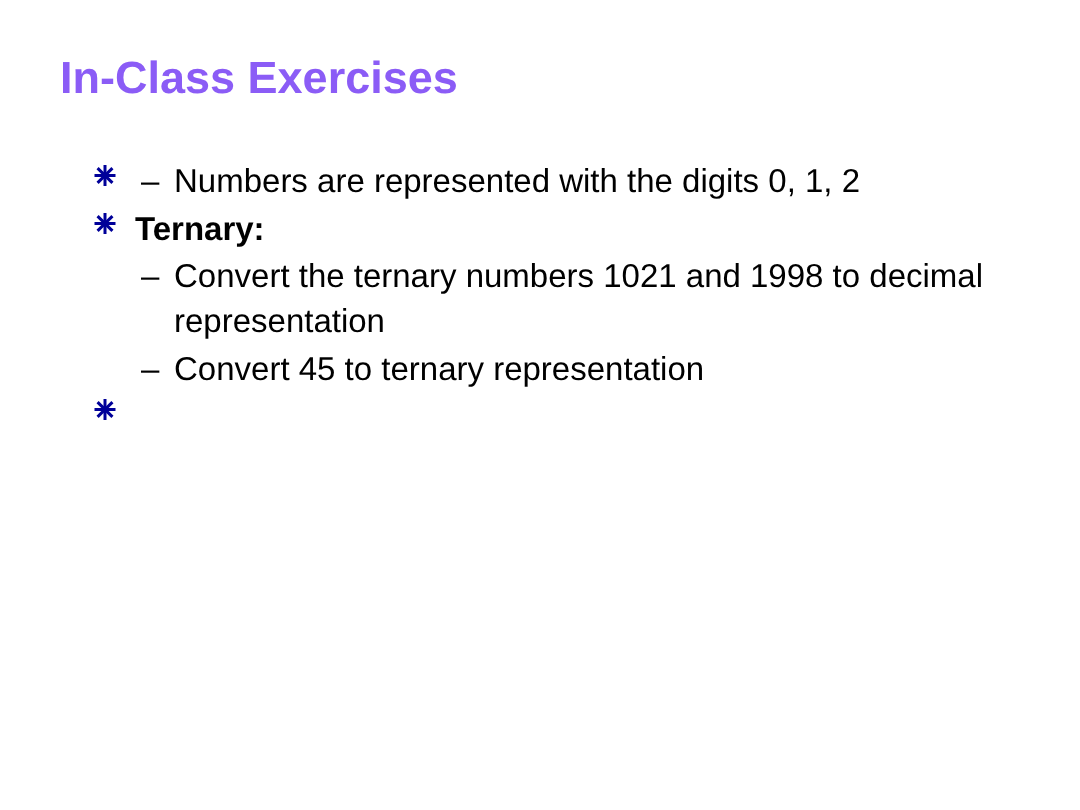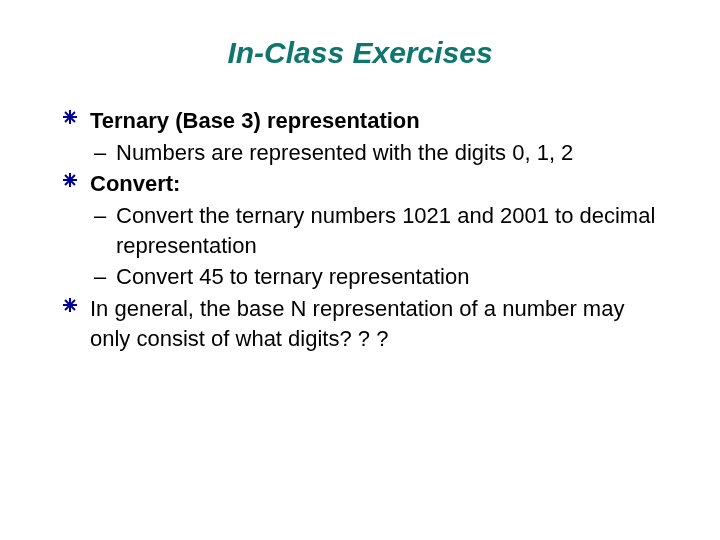--- a/index.html
+++ b/index.html
@@ -12,27 +12,26 @@
     color: #000000;
   }
   .slide {
     width: 720px;
     height: 540px;
     box-sizing: border-box;
     padding: 30px 40px 40px 40px;
     position: relative;
   }
   .title {
-    text-align: center;
+    text-align: left;
     font-weight: bold;
     font-size: 30px;
-    color: #0f766e;
+    color: #8b5cf6;
     margin-top: 6px;
     margin-bottom: 36px;
-    font-style: italic;
   }
   .content {
     margin-left: 20px;
     margin-right: 20px;
   }
   .l1 {
     position: relative;
     padding-left: 30px;
     font-size: 22px;
     line-height: 1.35;
@@ -72,48 +71,46 @@
       <span class="bullet-icon">
         <svg class="ast" viewBox="0 0 16 16">
             <g transform="translate(8,8)">
               <line x1="0" y1="-7" x2="0" y2="7" stroke="#000099" stroke-width="2"></line>
               <line x1="0" y1="-7" x2="0" y2="7" stroke="#000099" stroke-width="2" transform="rotate(45)"></line>
               <line x1="0" y1="-7" x2="0" y2="7" stroke="#000099" stroke-width="2" transform="rotate(90)"></line>
               <line x1="0" y1="-7" x2="0" y2="7" stroke="#000099" stroke-width="2" transform="rotate(135)"></line>
             </g>
           </svg>
       </span>
-      <span class="l1-text">Ternary (Base 3) representation</span>
     </div>
     <div class="l2"><span>Numbers are represented with the digits 0, 1, 2</span></div>
 
     <div class="l1">
       <span class="bullet-icon">
         <svg class="ast" viewBox="0 0 16 16">
             <g transform="translate(8,8)">
               <line x1="0" y1="-7" x2="0" y2="7" stroke="#000099" stroke-width="2"></line>
               <line x1="0" y1="-7" x2="0" y2="7" stroke="#000099" stroke-width="2" transform="rotate(45)"></line>
               <line x1="0" y1="-7" x2="0" y2="7" stroke="#000099" stroke-width="2" transform="rotate(90)"></line>
               <line x1="0" y1="-7" x2="0" y2="7" stroke="#000099" stroke-width="2" transform="rotate(135)"></line>
             </g>
           </svg>
       </span>
-      <span class="l1-text">Convert:</span>
+      <span class="l1-text">Ternary:</span>
     </div>
-    <div class="l2"><span>Convert the ternary numbers 1021 and 2001 to decimal representation</span></div>
+    <div class="l2"><span>Convert the ternary numbers 1021 and 1998 to decimal representation</span></div>
     <div class="l2"><span>Convert 45 to ternary representation</span></div>
 
     <div class="l1">
       <span class="bullet-icon">
         <svg class="ast" viewBox="0 0 16 16">
             <g transform="translate(8,8)">
               <line x1="0" y1="-7" x2="0" y2="7" stroke="#000099" stroke-width="2"></line>
               <line x1="0" y1="-7" x2="0" y2="7" stroke="#000099" stroke-width="2" transform="rotate(45)"></line>
               <line x1="0" y1="-7" x2="0" y2="7" stroke="#000099" stroke-width="2" transform="rotate(90)"></line>
               <line x1="0" y1="-7" x2="0" y2="7" stroke="#000099" stroke-width="2" transform="rotate(135)"></line>
             </g>
           </svg>
       </span>
-      <span>In general, the base N representation of a number may only consist of what digits? ? ?</span>
     </div>
 
   </div>
 </div>
 
 </body></html>

